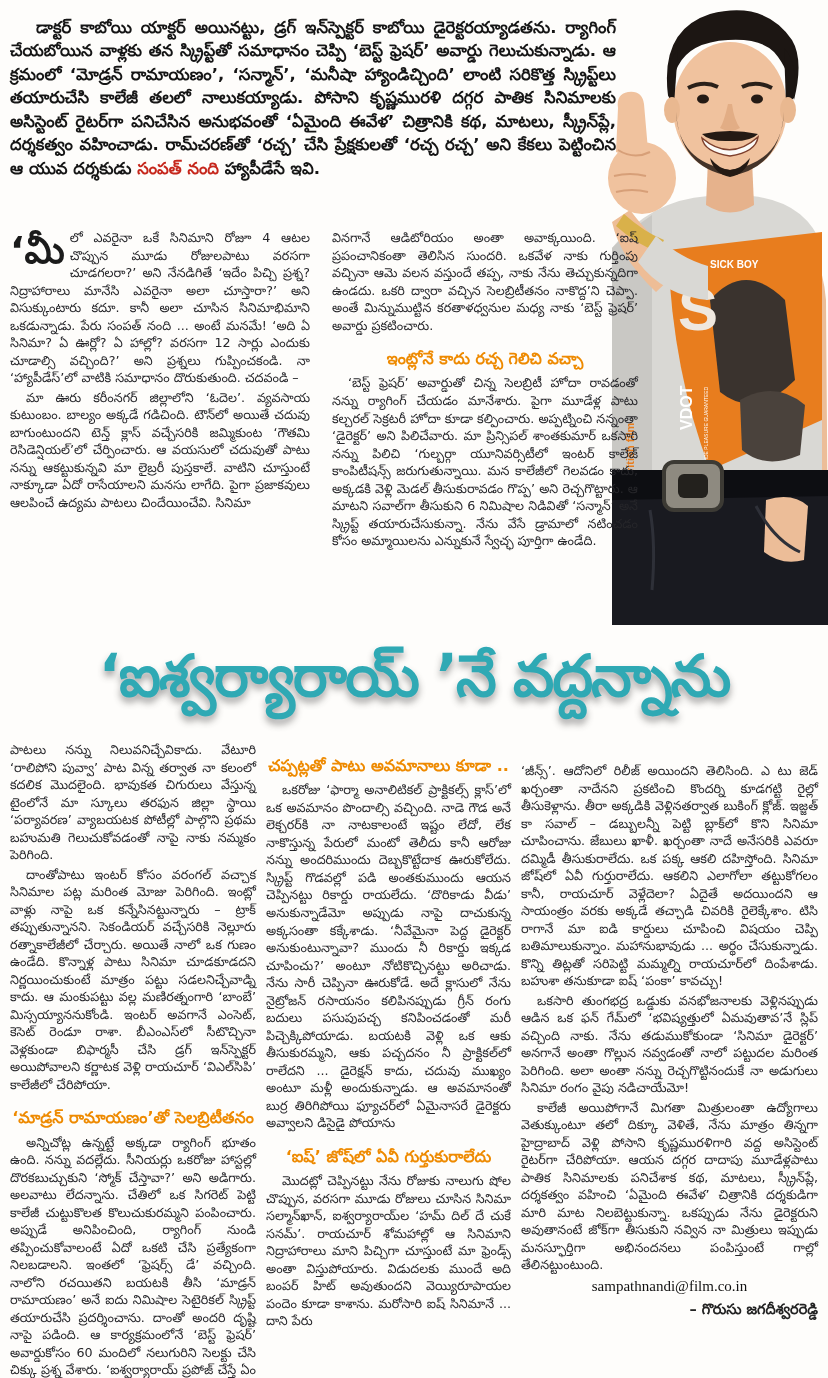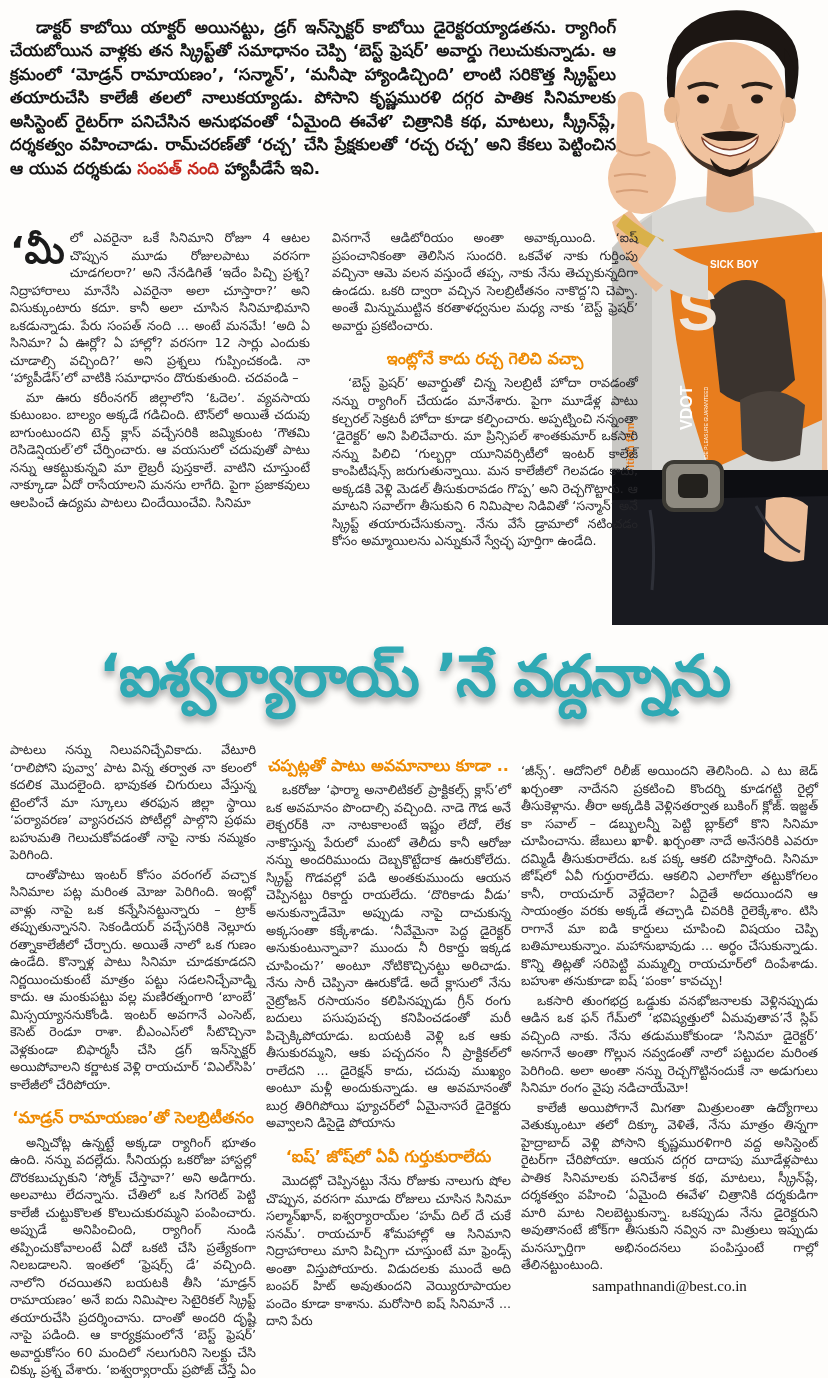--- a/index.html
+++ b/index.html
@@ -115,33 +115,34 @@
 
   <div class="col u2">
     <p>వినగానే ఆడిటోరియం అంతా అవాక్కయింది. ‘ఐష్ ప్రపంచానికంతా తెలిసిన సుందరి. ఒకవేళ నాకు గుర్తింపు వచ్చినా ఆమె వలన వస్తుందే తప్ప, నాకు నేను తెచ్చుకున్నదిగా ఉండదు. ఒకరి ద్వారా వచ్చిన సెలబ్రిటీతనం నాకొద్ద’ని చెప్పా. అంతే మిన్నుముట్టిన కరతాళధ్వనుల మధ్య నాకు ‘బెస్ట్ ఫ్రెషర్’ అవార్డు ప్రకటించారు.</p>
     <div class="sub">ఇంట్లోనే కాదు రచ్చ గెలిచి వచ్చా</div>
     <p class="ind">‘బెస్ట్ ఫ్రెషర్’ అవార్డుతో చిన్న సెలబ్రిటీ హోదా రావడంతో నన్ను ర్యాగింగ్ చేయడం మానేశారు. పైగా మూడేళ్ల పాటు కల్చరల్ సెక్రటరీ హోదా కూడా కల్పించారు. అప్పట్నించి నన్నంతా ‘డైరెక్టర్’ అని పిలిచేవారు. మా ప్రిన్సిపల్ శాంతకుమార్ ఒకసారి నన్ను పిలిచి ‘గుల్బర్గా యూనివర్సిటీలో ఇంటర్ కాలేజ్ కాంపిటీషన్స్ జరుగుతున్నాయి. మన కాలేజీలో గెలవడం కాదు, అక్కడకి వెళ్లి మెడల్ తీసుకురావడం గొప్ప’ అని రెచ్చగొట్టారు. ఆ మాటని సవాల్‌గా తీసుకుని 6 నిమిషాల నిడివితో ‘సన్మాన్’ అనే స్క్రిప్ట్ తయారుచేసుకున్నా. నేను వేసే డ్రామాలో నటించడం కోసం అమ్మాయిలను ఎన్నుకునే స్వేచ్ఛ పూర్తిగా ఉండేది.</p>
   </div>
 
   <div class="headline">‘ఐశ్వర్యారాయ్ ’నే వద్దన్నాను</div>
 
   <div class="col l1">
-    <p>పాటలు నన్ను నిలువనిచ్చేవికాదు. వేటూరి ‘రాలిపోని పువ్వా’ పాట విన్న తర్వాత నా కలంలో కదలిక మొదలైంది. భావుకత చిగురులు వేస్తున్న టైంలోనే మా స్కూలు తరఫున జిల్లా స్థాయి ‘పర్యావరణ’ వ్యాసరచన పోటీల్లో పాల్గొని ప్రథమ బహుమతి గెలుచుకోవడంతో నాపై నాకు నమ్మకం పెరిగింది.</p>
+    <p>పాటలు నన్ను నిలువనిచ్చేవికాదు. వేటూరి ‘రాలిపోని పువ్వా’ పాట విన్న తర్వాత నా కలంలో కదలిక మొదలైంది. భావుకత చిగురులు వేస్తున్న టైంలోనే మా స్కూలు తరఫున జిల్లా స్థాయి ‘పర్యావరణ’ వ్యాబయటక పోటీల్లో పాల్గొని ప్రథమ బహుమతి గెలుచుకోవడంతో నాపై నాకు నమ్మకం పెరిగింది.</p>
     <p class="ind">దాంతోపాటు ఇంటర్ కోసం వరంగల్ వచ్చాక సినిమాల పట్ల మరింత మోజు పెరిగింది. ఇంట్లో వాళ్లు నాపై ఒక కన్నేసినట్టున్నారు – ట్రాక్ తప్పుతున్నానని. సెకండియర్ వచ్చేసరికి నెల్లూరు రత్నాకాలేజీలో చేర్చారు. అయితే నాలో ఒక గుణం ఉండేది. కొన్నాళ్ల పాటు సినిమా చూడకూడదని నిర్ణయించుకుంటే మాత్రం పట్టు సడలనిచ్చేవాడ్ని కాదు. ఆ మంకుపట్టు వల్ల మణిరత్నంగారి ‘బాంబే’ మిస్సయ్యాననుకోండి. ఇంటర్ అవగానే ఎంసెట్, కెసెట్ రెండూ రాశా. బీఎంఎస్‌లో సీటొచ్చినా వెళ్లకుండా బిఫార్మసీ చేసి డ్రగ్ ఇన్‌స్పెక్టర్ అయిపోవాలని కర్ణాటక వెళ్లి రాయచూర్ ‘విఎల్‌సిపి’ కాలేజీలో చేరిపోయా.</p>
     <div class="sub">‘మాడ్రన్ రామాయణం’తో సెలబ్రిటీతనం</div>
     <p class="ind">అన్నిచోట్ల ఉన్నట్టే అక్కడా ర్యాగింగ్ భూతం ఉంది. నన్ను వదల్లేదు. సీనియర్లు ఒకరోజు హాస్టల్లో దొరకబుచ్చుకుని ‘స్మోక్ చేస్తావా?’ అని అడిగారు. అలవాటు లేదన్నాను. చేతిలో ఒక సిగరెట్ పెట్టి కాలేజీ చుట్టుకొలత కొలుచుకురమ్మని పంపించారు. అప్పుడే అనిపించింది, ర్యాగింగ్ నుండి తప్పించుకోవాలంటే ఏదో ఒకటి చేసి ప్రత్యేకంగా నిలబడాలని. ఇంతలో ‘ఫ్రెషర్స్ డే’ వచ్చింది. నాలోని రచయితని బయటకి తీసి ‘మాడ్రన్ రామాయణం’ అనే ఐదు నిమిషాల సెటైరికల్ స్క్రిప్ట్ తయారుచేసి ప్రదర్శించాను. దాంతో అందరి దృష్టి నాపై పడింది. ఆ కార్యక్రమంలోనే ‘బెస్ట్ ఫ్రెషర్’ అవార్డుకోసం 60 మందిలో నలుగురిని సెలక్టు చేసి చిక్కు ప్రశ్న వేశారు. ‘ఐశ్వర్యారాయ్ ప్రపోజ్ చేస్తే ఏం చేస్తావు?’ అని. తలా ఒక సమాధానం చెప్పారు. నేను టపీమని ‘రిజెక్ట్ చేస్తాను’ అన్నాను. నా సమాధానం</p>
   </div>
 
   <div class="col l2">
     <div class="sub">చప్పట్లతో పాటు అవమానాలు కూడా ..</div>
     <p class="ind">ఒకరోజు ‘ఫార్మా అనాలిటికల్ ప్రాక్టికల్స్ క్లాస్’లో ఒక అవమానం పొందాల్సి వచ్చింది. నాడె గౌడ అనే లెక్చరర్‌కి నా నాటకాలంటే ఇష్టం లేదో, లేక నాకొస్తున్న పేరులో మంటో తెలీదు కానీ ఆరోజు నన్ను అందరిముందు దెబ్బకొట్టేదాక ఊరుకోలేదు. స్క్రిప్ట్ గొడవల్లో పడి అంతకుముందు ఆయన చెప్పినట్టు రికార్డు రాయలేదు. ‘దొరికాడు వీడు’ అనుకున్నాడేమో అప్పుడు నాపై దాచుకున్న అక్కసంతా కక్కేశాడు. ‘నీవేమైనా పెద్ద డైరెక్టర్ అనుకుంటున్నావా? ముందు నీ రికార్డు ఇక్కడ చూపించు?’ అంటూ నోటికొచ్చినట్టు అరిచాడు. నేను సారీ చెప్పినా ఊరుకోడే. అదే క్లాసులో నేను నైట్రోజన్ రసాయనం కలిపినప్పుడు గ్రీన్ రంగు బదులు పసుపుపచ్చ కనిపించడంతో మరీ పిచ్చెక్కిపోయాడు. బయటకి వెళ్లి ఒక ఆకు తీసుకురమ్మని, ఆకు పచ్చదనం నీ ప్రాక్టికల్‌లో రాలేదని ... డైరెక్షన్ కాదు, చదువు ముఖ్యం అంటూ మళ్లీ అందుకున్నాడు. ఆ అవమానంతో బుర్ర తిరిగిపోయి ఫ్యూచర్‌లో ఏమైనాసరే డైరెక్టరు అవ్వాలని డిసైడై పోయాను</p>
     <div class="sub">‘ఐష్’ జోష్‌లో ఏవీ గుర్తుకురాలేదు</div>
     <p class="ind">మొదట్లో చెప్పినట్టు నేను రోజుకు నాలుగు షోల చొప్పున, వరసగా మూడు రోజులు చూసిన సినిమా సల్మాన్‌ఖాన్, ఐశ్వర్యారాయ్‌ల ‘హమ్ దిల్ దే చుకే సనమ్’. రాయచూర్ శోమహాల్లో ఆ సినిమాని నిద్రాహారాలు మాని పిచ్చిగా చూస్తుంటే మా ఫ్రెండ్స్ అంతా విస్తుపోయారు. విడుదలకు ముందే అది బంపర్ హిట్ అవుతుందని వెయ్యిరూపాయల పందెం కూడా కాశాను. మరోసారి ఐష్ సినిమానే ... దాని పేరు</p>
   </div>
 
   <div class="col l3">
     <p>‘జీన్స్’. ఆదోనిలో రిలీజ్ అయిందని తెలిసింది. ఎ టు జెడ్ ఖర్చంతా నాదేనని ప్రకటించి కొందర్ని కూడగట్టి రైల్లో తీసుకెళ్లాను. తీరా అక్కడికి వెళ్లినతర్వాత బుకింగ్ క్లోజ్. ఇజ్జత్ కా సవాల్ – డబ్బులన్నీ పెట్టి బ్లాక్‌లో కొని సినిమా చూపించాను. జేబులు ఖాళీ. ఖర్చంతా నాదే అనేసరికి ఎవరూ దమ్మిడీ తీసుకురాలేదు. ఒక పక్క ఆకలి దహిస్తోంది. సినిమా జోష్‌లో ఏవీ గుర్తురాలేదు. ఆకలిని ఎలాగోలా తట్టుకోగలం కానీ, రాయచూర్ వెళ్లేదెలా? ఏదైతే అదయిందని ఆ సాయంత్రం వరకు అక్కడే తచ్చాడి చివరికి రైలెక్కేశాం. టిసి రాగానే మా ఐడి కార్డులు చూపించి విషయం చెప్పి బతిమాలుకున్నాం. మహానుభావుడు ... అర్థం చేసుకున్నాడు. కొన్ని తిట్లతో సరిపెట్టి మమ్మల్ని రాయచూర్‌లో దింపేశాడు. బహుశా తనుకూడా ఐష్ ‘పంకా’ కావచ్చు!</p>
     <p class="ind">ఒకసారి తుంగభద్ర ఒడ్డుకు వనభోజనాలకు వెళ్లినప్పుడు ఆడిన ఒక ఫన్ గేమ్‌లో ‘భవిష్యత్తులో ఏమవుతావ’నే స్లిప్ వచ్చింది నాకు. నేను తడుముకోకుండా ‘సినిమా డైరెక్టర్’ అనగానే అంతా గొల్లున నవ్వడంతో నాలో పట్టుదల మరింత పెరిగింది. అలా అంతా నన్ను రెచ్చగొట్టినందుకే నా అడుగులు సినిమా రంగం వైపు నడిచాయేమో!</p>
     <p class="ind">కాలేజీ అయిపోగానే మిగతా మిత్రులంతా ఉద్యోగాలు వెతుక్కుంటూ తలో దిక్కూ వెళితే, నేను మాత్రం తిన్నగా హైద్రాబాద్ వెళ్లి పోసాని కృష్ణమురళిగారి వద్ద అసిస్టెంట్ రైటర్‌గా చేరిపోయా. ఆయన దగ్గర దాదాపు మూడేళ్లపాటు పాతిక సినిమాలకు పనిచేశాక కథ, మాటలు, స్క్రీన్‌ప్లే, దర్శకత్వం వహించి ‘ఏమైంది ఈవేళ’ చిత్రానికి దర్శకుడిగా మారి మాట నిలబెట్టుకున్నా. ఒకప్పుడు నేను డైరెక్టరుని అవుతానంటే జోక్‌గా తీసుకుని నవ్విన నా మిత్రులు ఇప్పుడు మనస్ఫూర్తిగా అభినందనలు పంపిస్తుంటే గాల్లో తేలినట్టుంటుంది.</p>
-    <p class="email">sampathnandi@best.co.in</p>
+    <p class="email">sampathnandi@film.co.in</p>
+    <p class="byline">– గొరుసు జగదీశ్వరరెడ్డి</p>
   </div>
 
 </div>
 
 </body></html>

